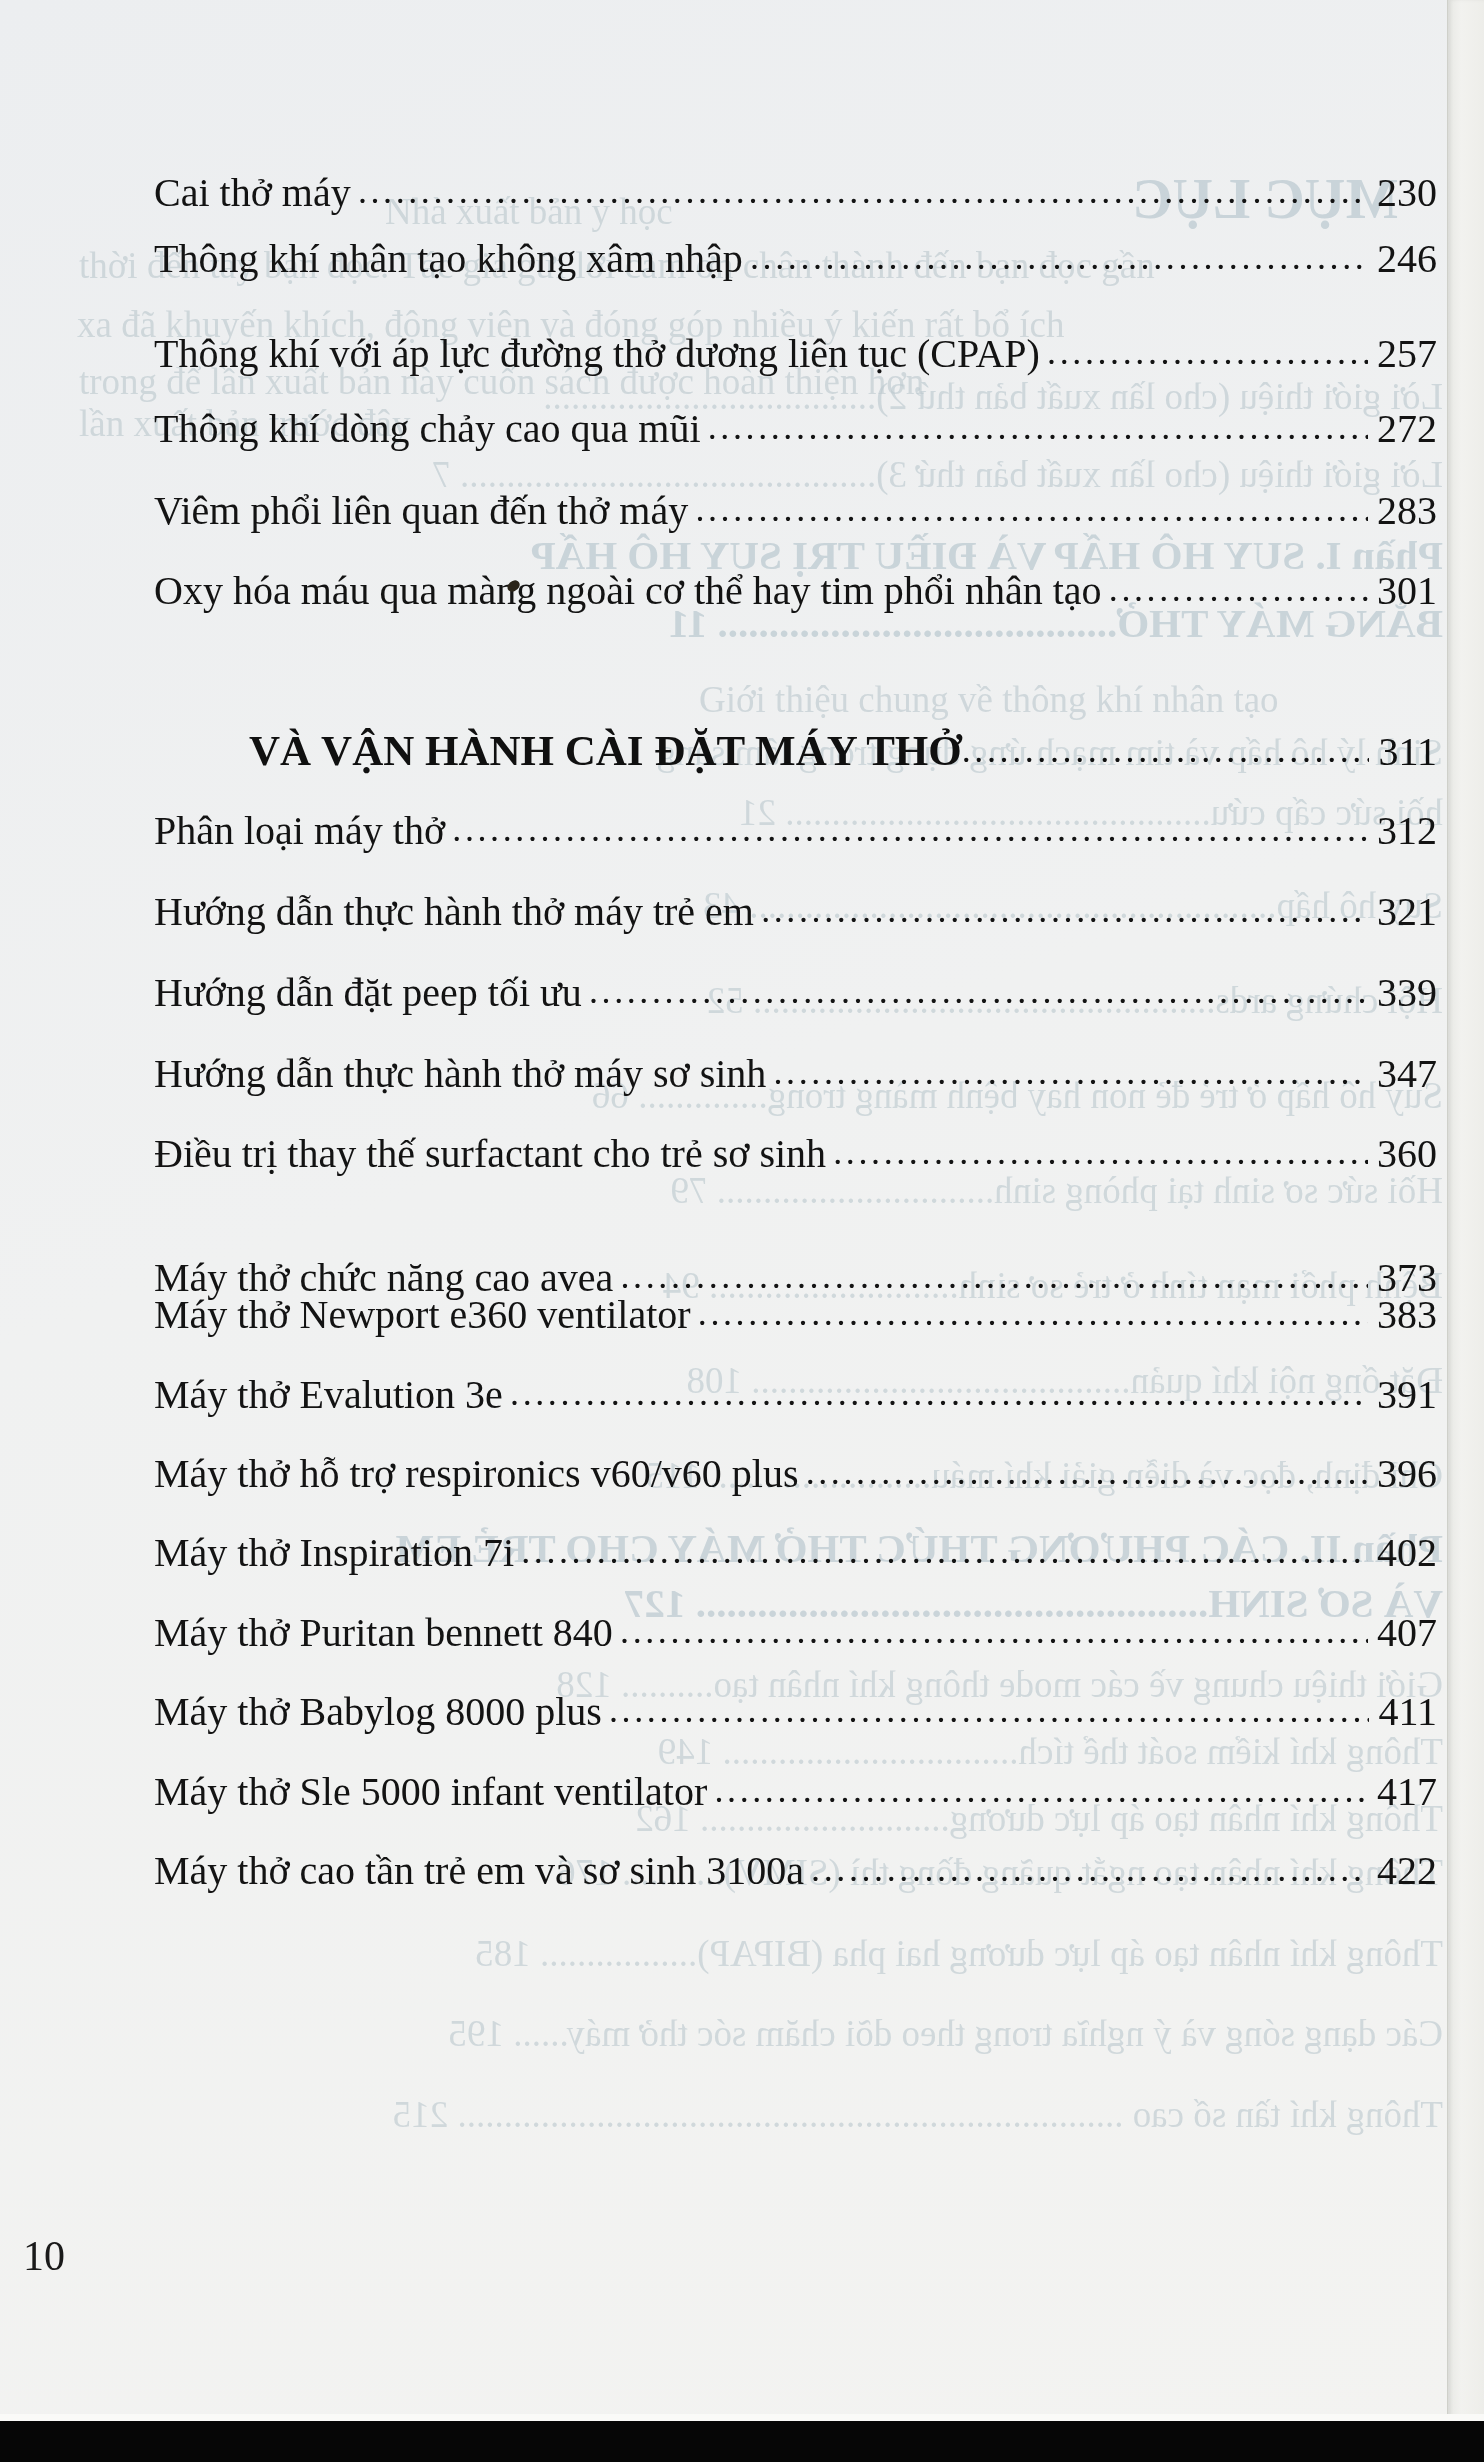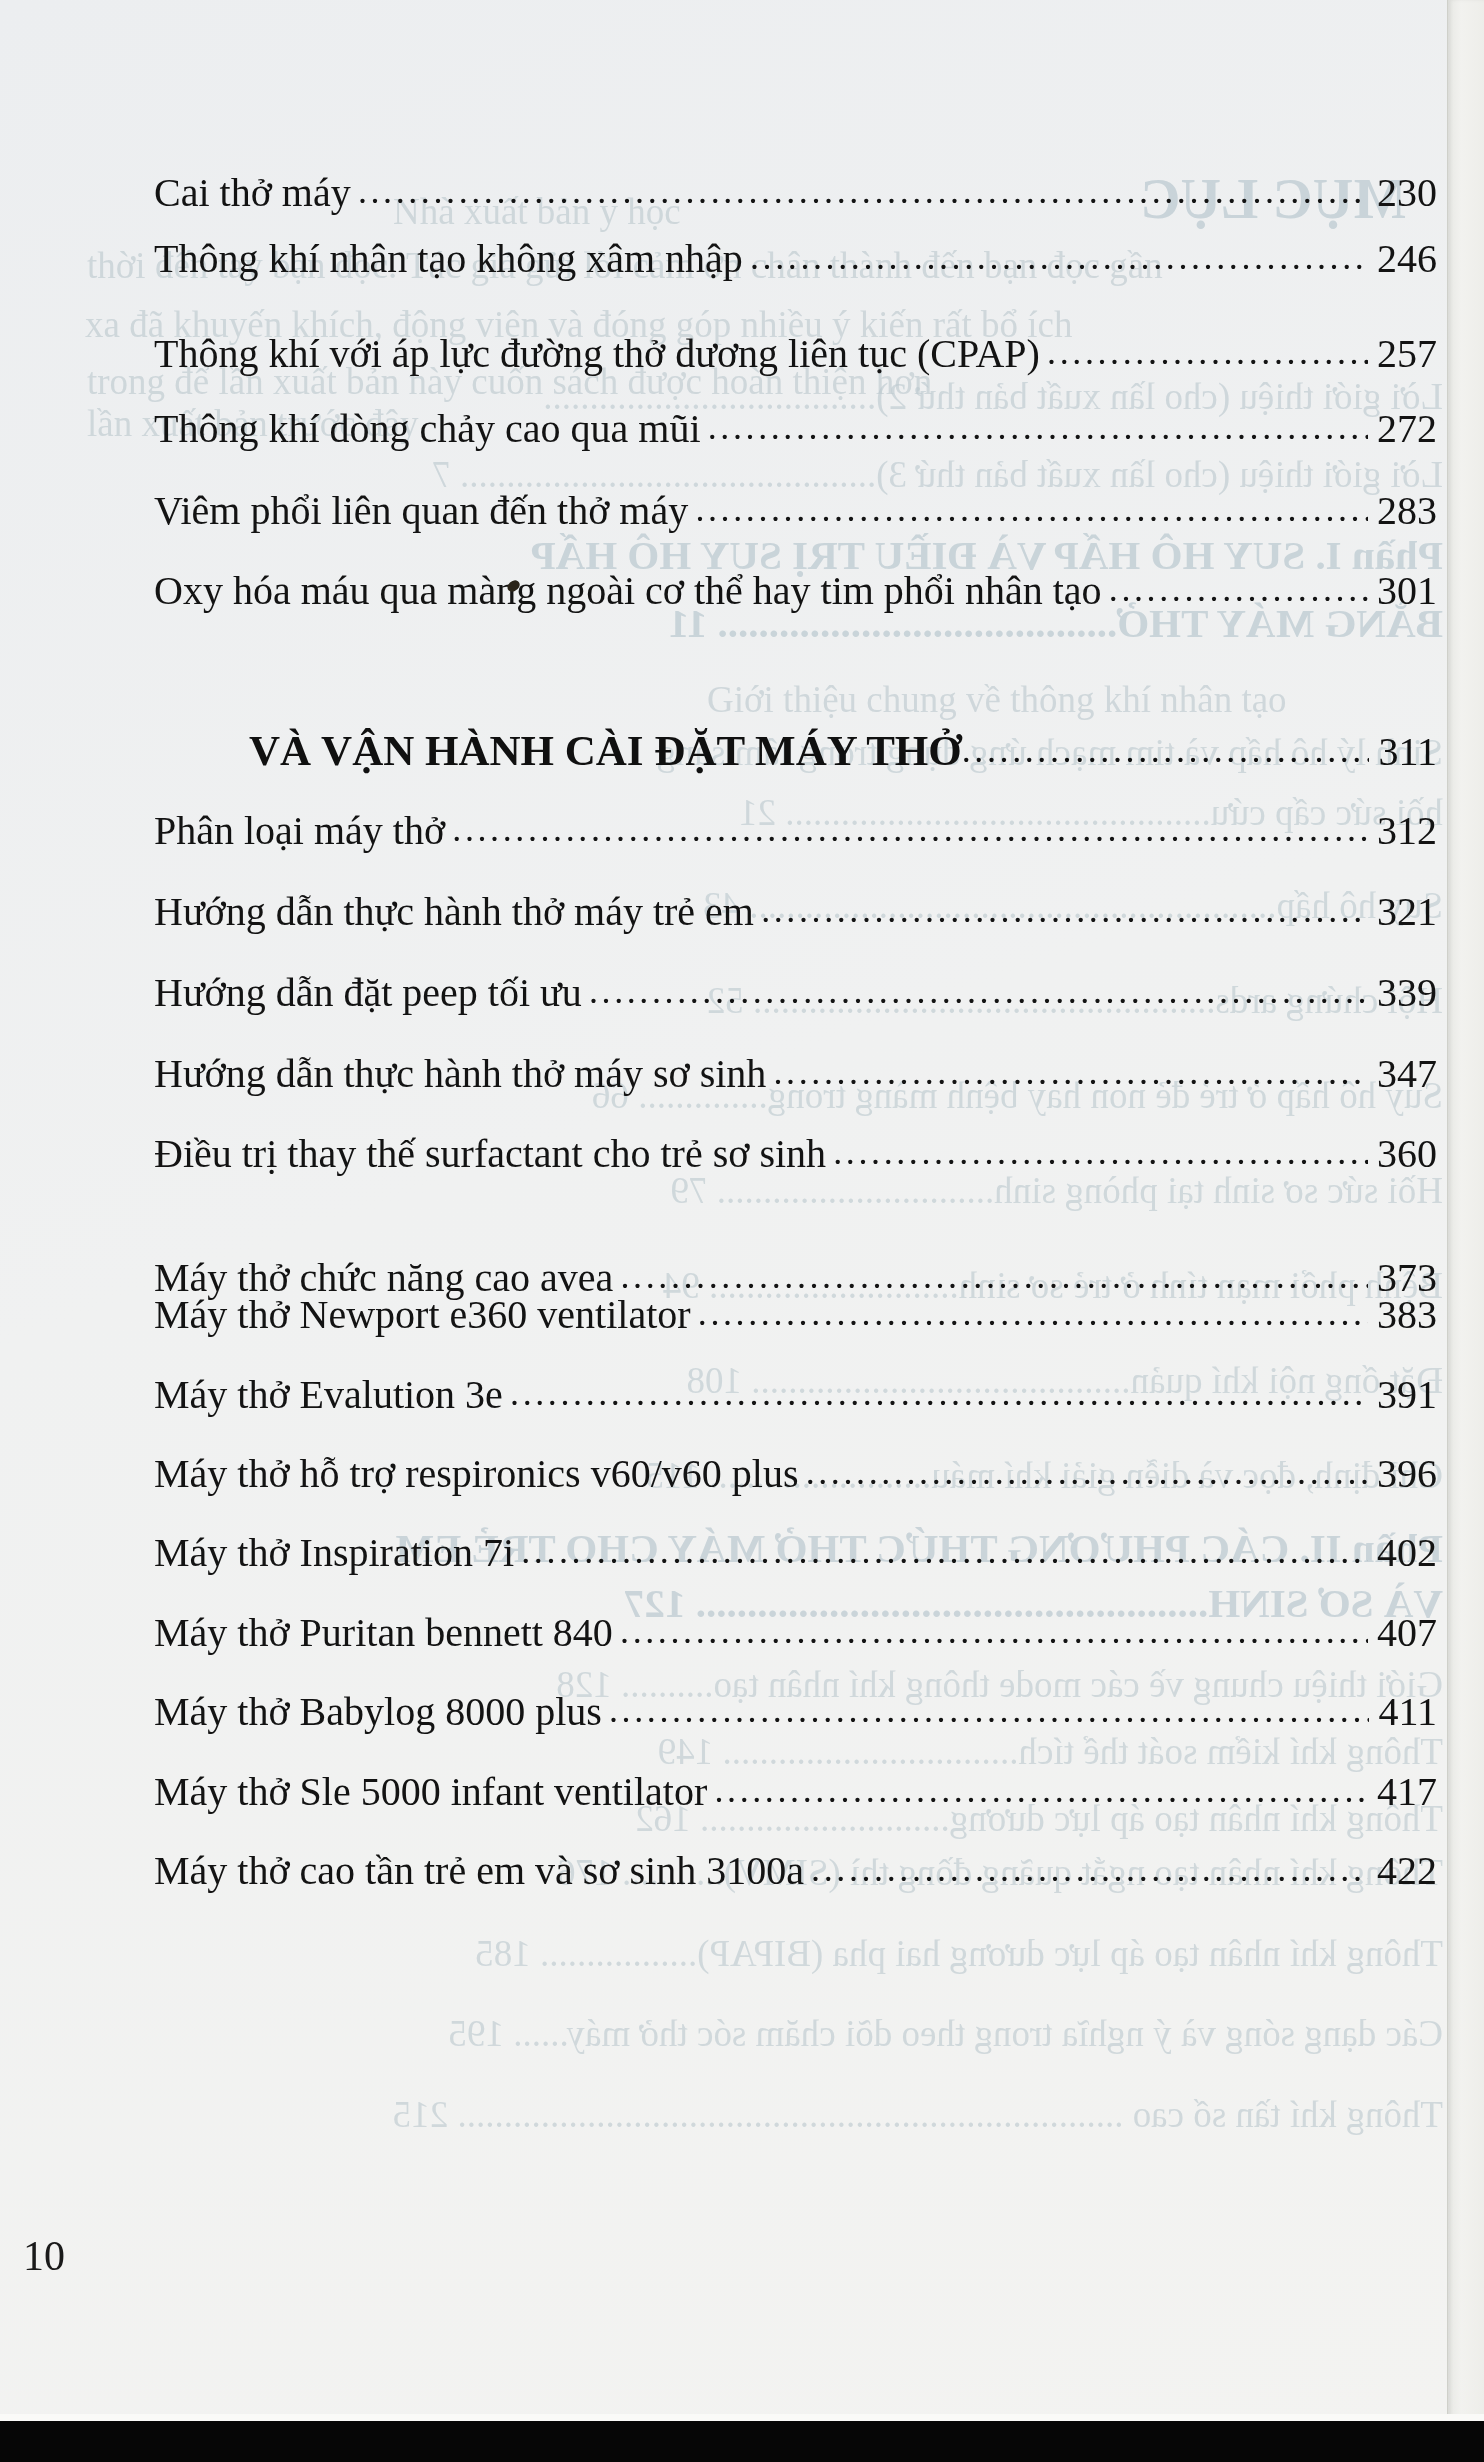--- a/index.html
+++ b/index.html
@@ -55,21 +55,21 @@
     border-left:0.9px solid #cfd0ca;box-shadow:inset 2.7px 0 3.6px rgba(0,0,0,.06);
   }
   .edge-line{position:absolute;left:0;right:0;bottom:41px;height:7.2px;background:#fafaf8;z-index:5;}
   .black-bar{position:absolute;left:0;right:0;bottom:0;height:41px;background:#060606;z-index:6;}
 </style>
 </head>
 <body>
 
 <div class="page">
 
-  <div id="bleed-layer" style="position:absolute;inset:0;z-index:1;margin-left:8px;">
+  <div id="bleed-layer" style="position:absolute;inset:0;z-index:1;">
       <div class="bleed nor" style="top: 190px; left: 385px; right: auto;">Nhà xuất bản y học</div>
       <div class="bleed nor" style="top: 244px; left: 79px; right: auto;">thời đến tay bạn đọc. Tác giả gửi lời cảm ơn chân thành đến bạn đọc gần</div>
       <div class="bleed nor" style="top: 360px; left: 79px; right: auto;">trong để lần xuất bản này cuốn sách được hoàn thiện hơn</div>
       <div class="bleed nor" style="top: 303px; left: 77px; right: auto;">xa đã khuyến khích, động viên và đóng góp nhiều ý kiến rất bổ ích</div>
       <div class="bleed nor" style="top: 402px; left: 79px; right: auto;">lần xuất bản trước đây</div>
       <div class="bleed nor" style="top: 678px; left: 699px; right: auto; text-align: center;">Giới thiệu chung về thông khí nhân tạo</div>
       <div class="bleed mir b" style="top: 167px; left: 627px; width: 771px; right: auto; font-size: 56px;">MỤC LỤC</div>
       <div class="bleed mir" style="top: 375px;">Lời giới thiệu (cho lần xuất bản thứ 2)....................................</div>
       <div class="bleed mir" style="top: 453px;">Lời giới thiệu (cho lần xuất bản thứ 3)............................................. 7</div>
       <div class="bleed mir b" style="top: 531px; font-size: 41px;">Phần I. SUY HÔ HẤP VÀ ĐIỀU TRỊ SUY HÔ HẤP</div>

